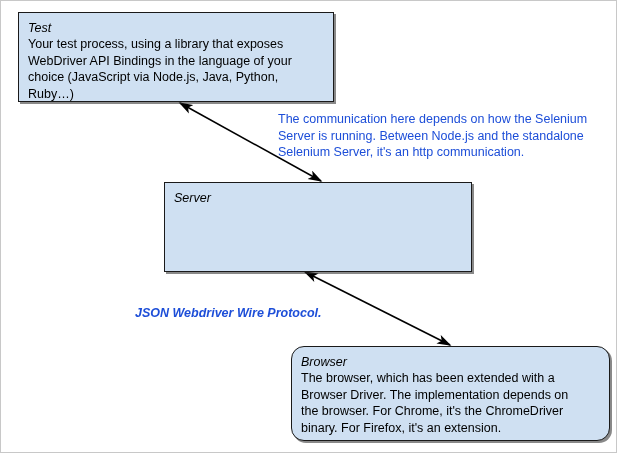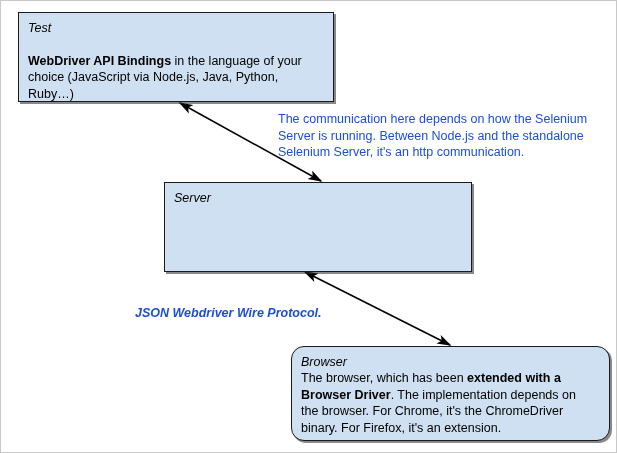--- a/index.html
+++ b/index.html
@@ -41,21 +41,21 @@
     color: #000000;
     margin: 0 0 0 0;
     white-space: nowrap;
   }
   .node-body {
     font-size: 12.5px;
     line-height: 16.5px;
     color: #000000;
     margin: 0;
   }
-  .node-body b { font-weight: bold; }
+  .node-body b { font-weight: normal; }
 
   #box-test   { left: 17px;  top: 11px;  width: 316px; height: 90px; }
   #box-server { left: 163px; top: 181px; width: 308px; height: 90px; }
   #box-browser{ left: 290px; top: 345px; width: 319px; height: 95px; border-radius: 13px; }
 
   .annotation {
     position: absolute;
     font-size: 12.5px;
     line-height: 16.5px;
     color: #1d4ed8;
@@ -80,21 +80,21 @@
     </defs>
 
     <line x1="179" y1="102" x2="320" y2="180" stroke="#000000" stroke-width="1.6" marker-start="url(#arrowhead-start)" marker-end="url(#arrowhead-end)"></line>
 
     <line x1="304" y1="271" x2="449" y2="344" stroke="#000000" stroke-width="1.6" marker-start="url(#arrowhead-start)" marker-end="url(#arrowhead-end)"></line>
   </svg>
 
   <div class="node-box" id="box-test">
     <div class="node-title">Test</div>
     <div class="node-body">
-      <br>
+      <span>Your test process, using a library that exposes</span><br>
       <b>WebDriver API Bindings</b><span> in the language of your</span><br>
       <span>choice (JavaScript via Node.js, Java, Python, Ruby…)</span>
     </div>
   </div>
 
   <div class="node-box" id="box-server">
     <div class="node-title">Server</div>
   </div>
 
   <div class="node-box" id="box-browser">

